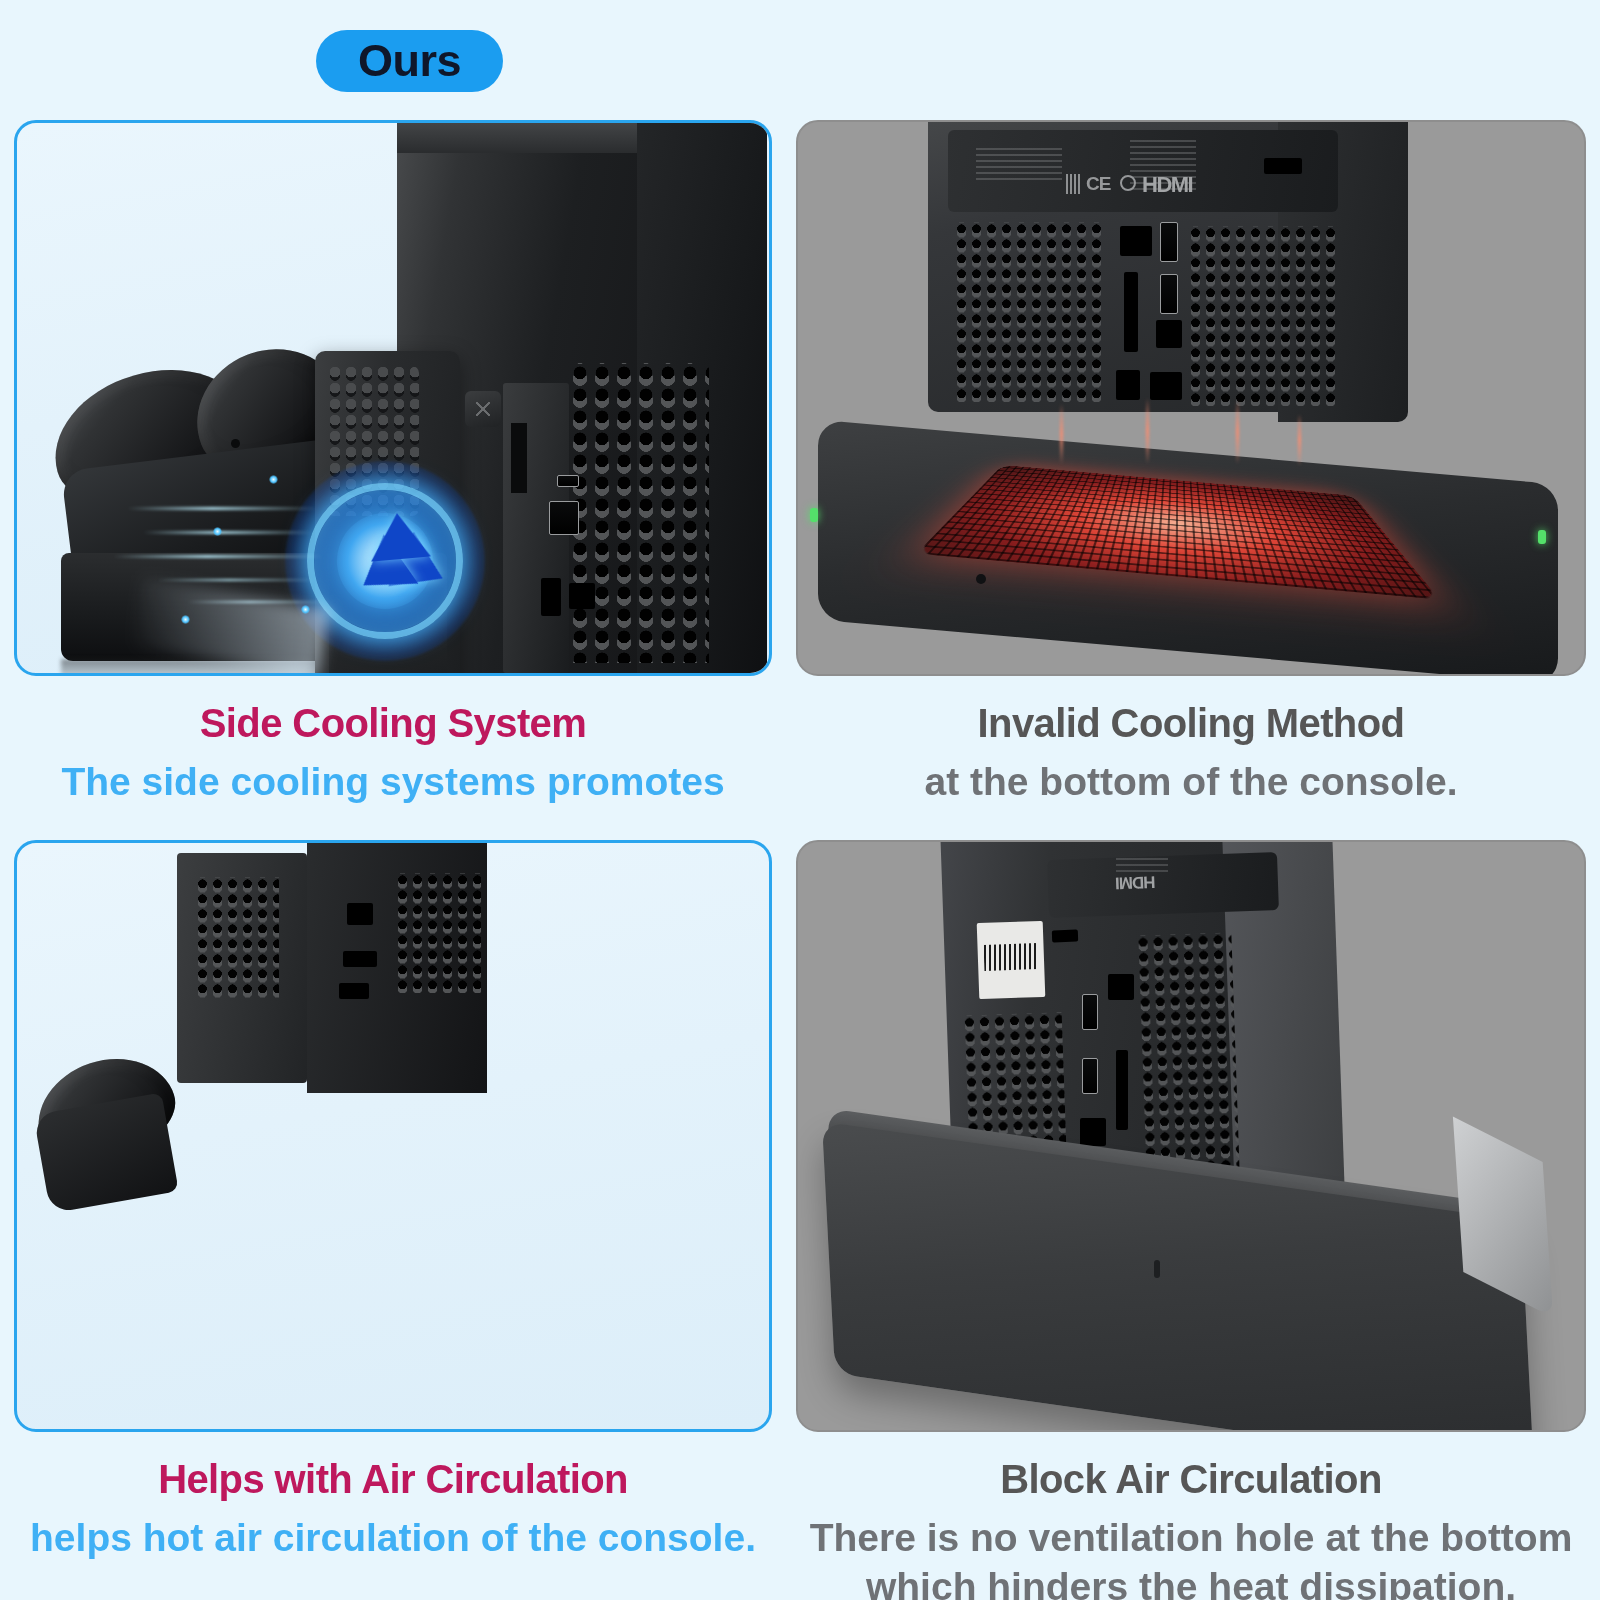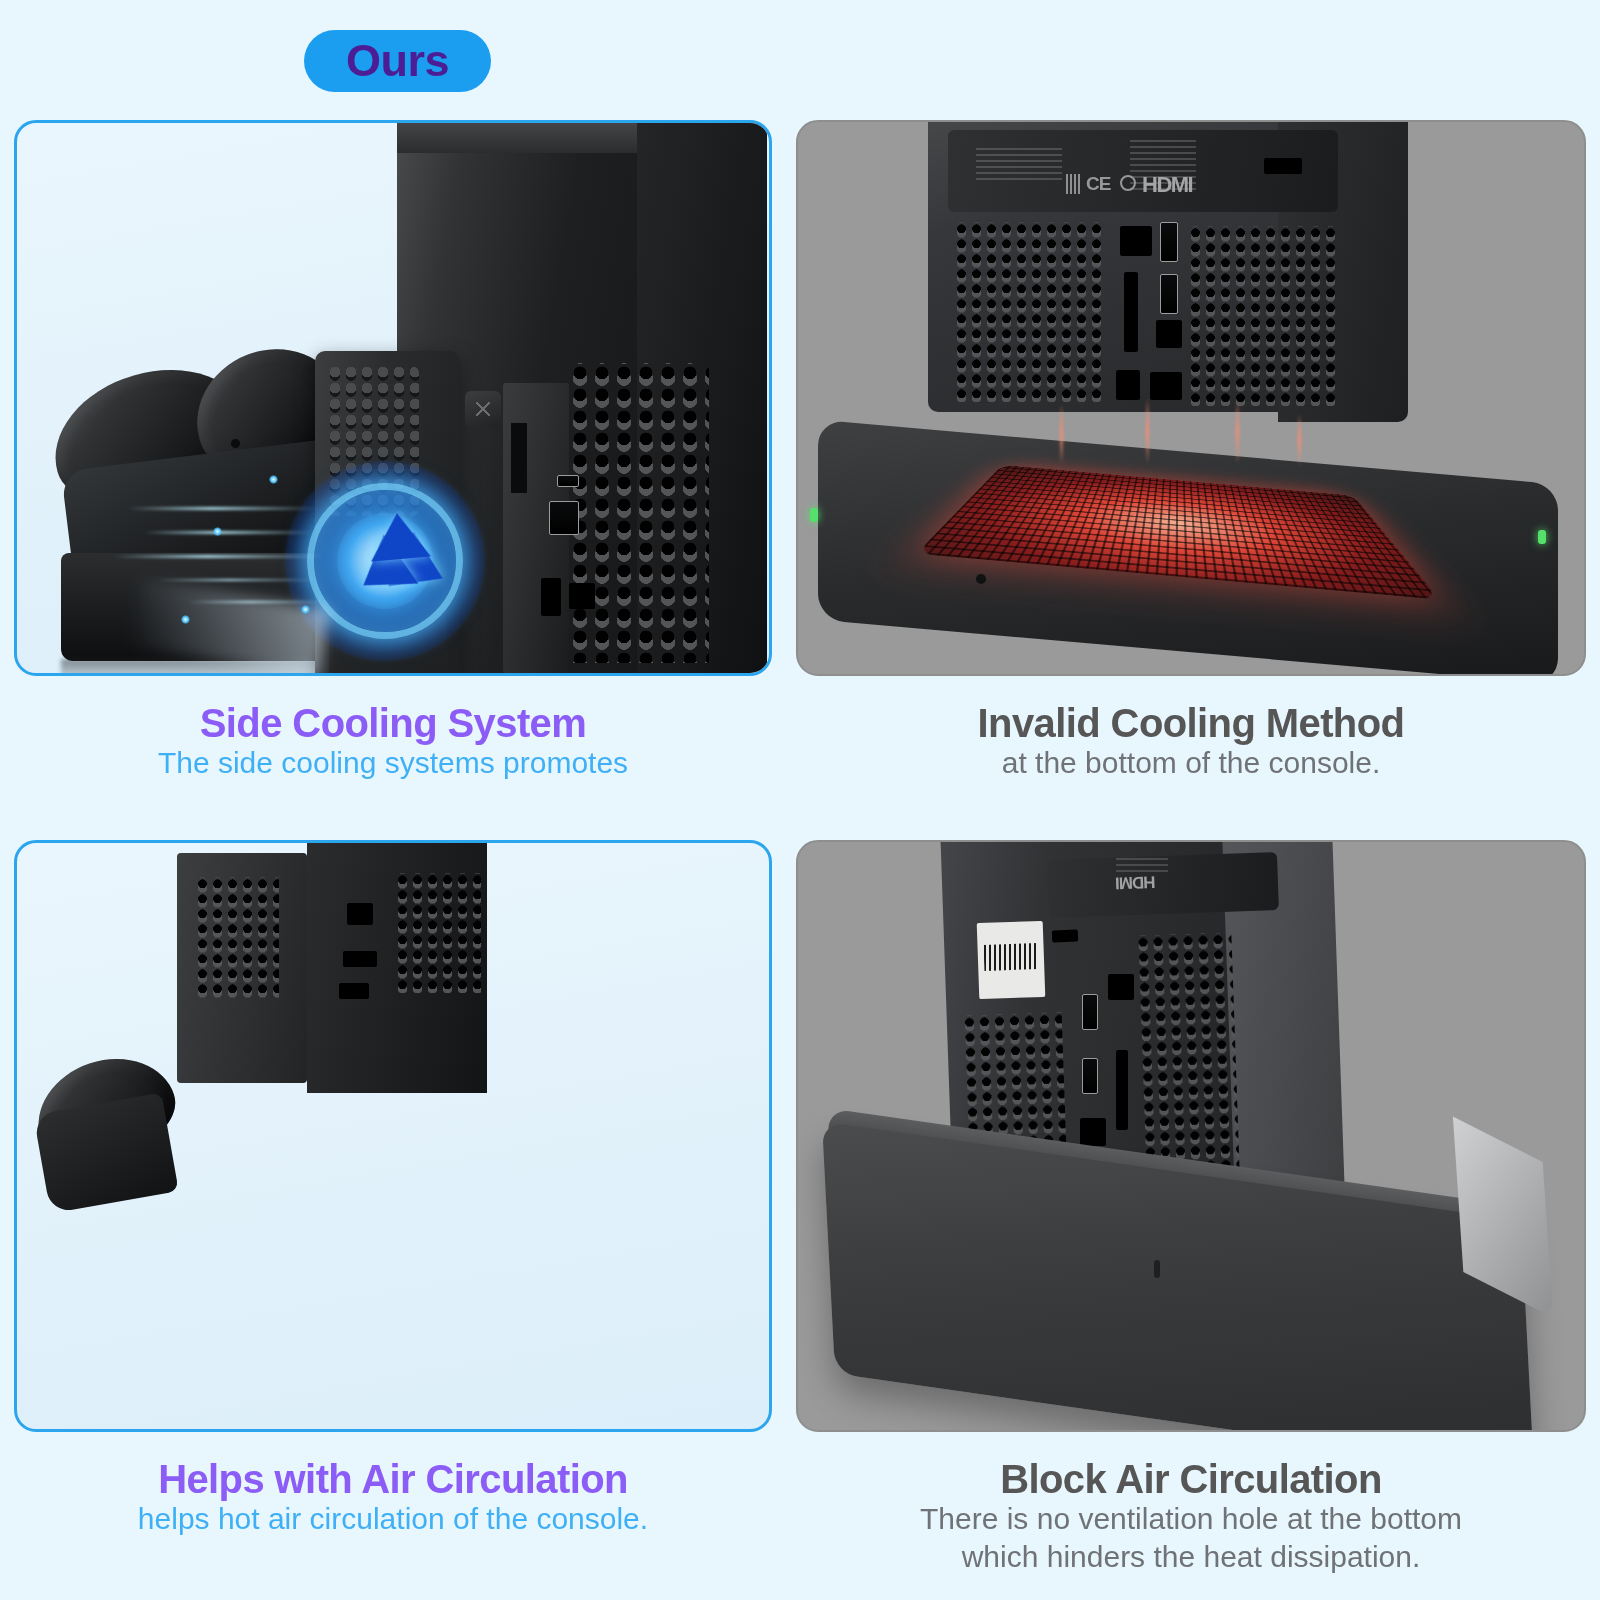--- a/index.html
+++ b/index.html
@@ -24,23 +24,23 @@
     border-radius: 31px;
     display: flex;
     align-items: center;
     justify-content: center;
     font-size: 45px;
     font-weight: bold;
     letter-spacing: -0.5px;
     padding: 0 42px;
   }
   .badge-ours {
-    left: 304px;
+    left: 316px;
     background: #1b9df0;
-    color: #4c1d95;
+    color: #0f172a;
   }
   .badge-others {
     left: 1070px;
     background: #dddcda;
     color: #595959;
   }
 
   
   .cell { position: absolute; }
   .cell-tl { left: 14px;  top: 120px;  width: 758px; height: 712px; }
@@ -69,25 +69,27 @@
   .cell-br .photo-others { height: 592px; }
 
   
   .caption { width: 100%; text-align: center; padding-top: 26px; }
   .cap-title {
     font-size: 40px;
     font-weight: bold;
     letter-spacing: -0.6px;
     line-height: 1.05;
   }
-  .cap-title.blue { color: #8b5cf6; }
+  .cap-title.blue { color: #be185d; }
   .cap-title.gray { color: #565656; }
   .cap-body {
-    font-size: 30px;
+    font-size: 39px;
     line-height: 1.26;
+    margin-top: 13px;
+    font-weight: bold;
   }
   .cap-body.blue { color: #3fb0f5; }
   .cap-body.gray { color: #6f7276; }
 
   
   .abs { position: absolute; }
 
   
   .console-tl {
     left: 380px; top: -30px; width: 300px; height: 620px;

